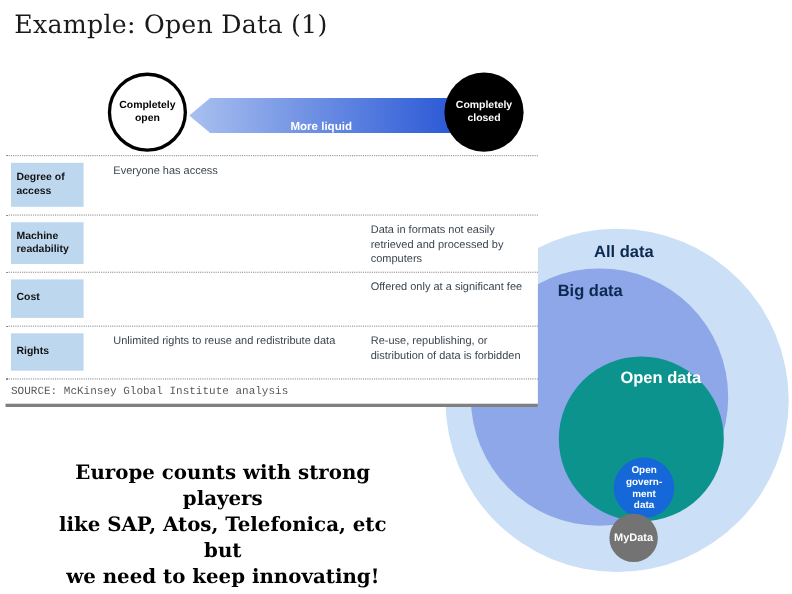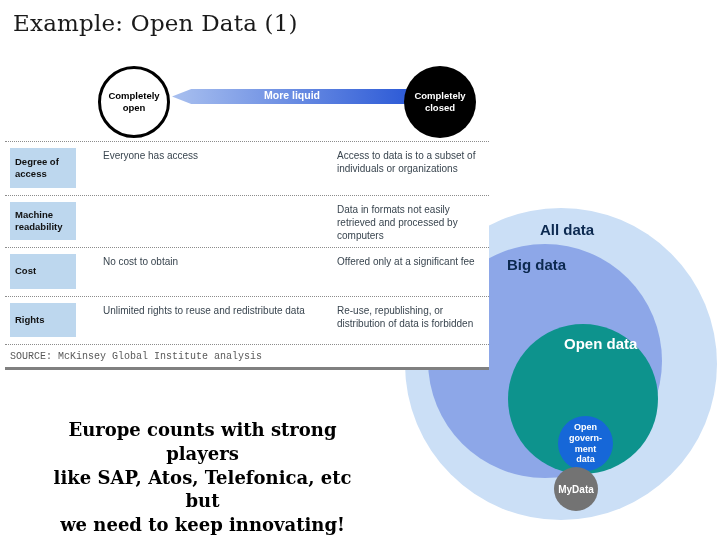--- a/index.html
+++ b/index.html
@@ -36,24 +36,24 @@
   }
   .l-mydata{font-weight:bold;font-size:10px;color:#ffffff;}
   
   .chartbox{
     position:absolute;left:5px;top:62px;width:484px;height:305px;
     background:#ffffff;z-index:2;
     border-bottom:3px solid #808080;
   }
   .spectrum{position:relative;height:79px;}
   .spec-arrow{
-    position:absolute;left:167px;top:27px;width:240px;height:15px;
+    position:absolute;left:167px;top:27px;width:240px;height:32px;
     background:linear-gradient(90deg,#a9c0ef 0%,#2b59d6 100%);
     clip-path:polygon(0% 50%, 8% 0%, 100% 0%, 100% 100%, 8% 100%);
-    display:flex;align-items:flex-start;justify-content:center;
+    display:flex;align-items:flex-end;justify-content:center;
     color:#ffffff;font-weight:bold;font-size:10.5px;
   }
   .spec-circle{
     position:absolute;border-radius:50%;
     display:flex;align-items:center;justify-content:center;
     text-align:center;font-weight:bold;font-size:9.5px;line-height:1.25;
     white-space:pre-line;
   }
   .spec-open{
     left:93px;top:4px;width:66px;height:66px;
@@ -121,31 +121,29 @@
     </div>
     <div class="spec-circle spec-open">Completely
 open</div>
     <div class="spec-circle spec-closed">Completely
 closed</div>
   </div>
 
   <div class="trow r1">
     <div class="trow-label">Degree of access</div>
     <div class="cell cell-open">Everyone has access</div>
-    <div class="cell cell-closed">Access to data is to a subset of individuals or organizations</div>
   </div>
 
   <div class="trow r2">
     <div class="trow-label">Machine readability</div>
     <div class="cell cell-closed">Data in formats not easily retrieved and processed by computers</div>
   </div>
 
   <div class="trow r3">
     <div class="trow-label">Cost</div>
-    <div class="cell cell-open">No cost to obtain</div>
     <div class="cell cell-closed">Offered only at a significant fee</div>
   </div>
 
   <div class="trow r4">
     <div class="trow-label">Rights</div>
     <div class="cell cell-open">Unlimited rights to reuse and redistribute data</div>
     <div class="cell cell-closed">Re-use, republishing, or distribution of data is forbidden</div>
   </div>
 
   <div class="source-row">SOURCE: McKinsey Global Institute analysis</div>

